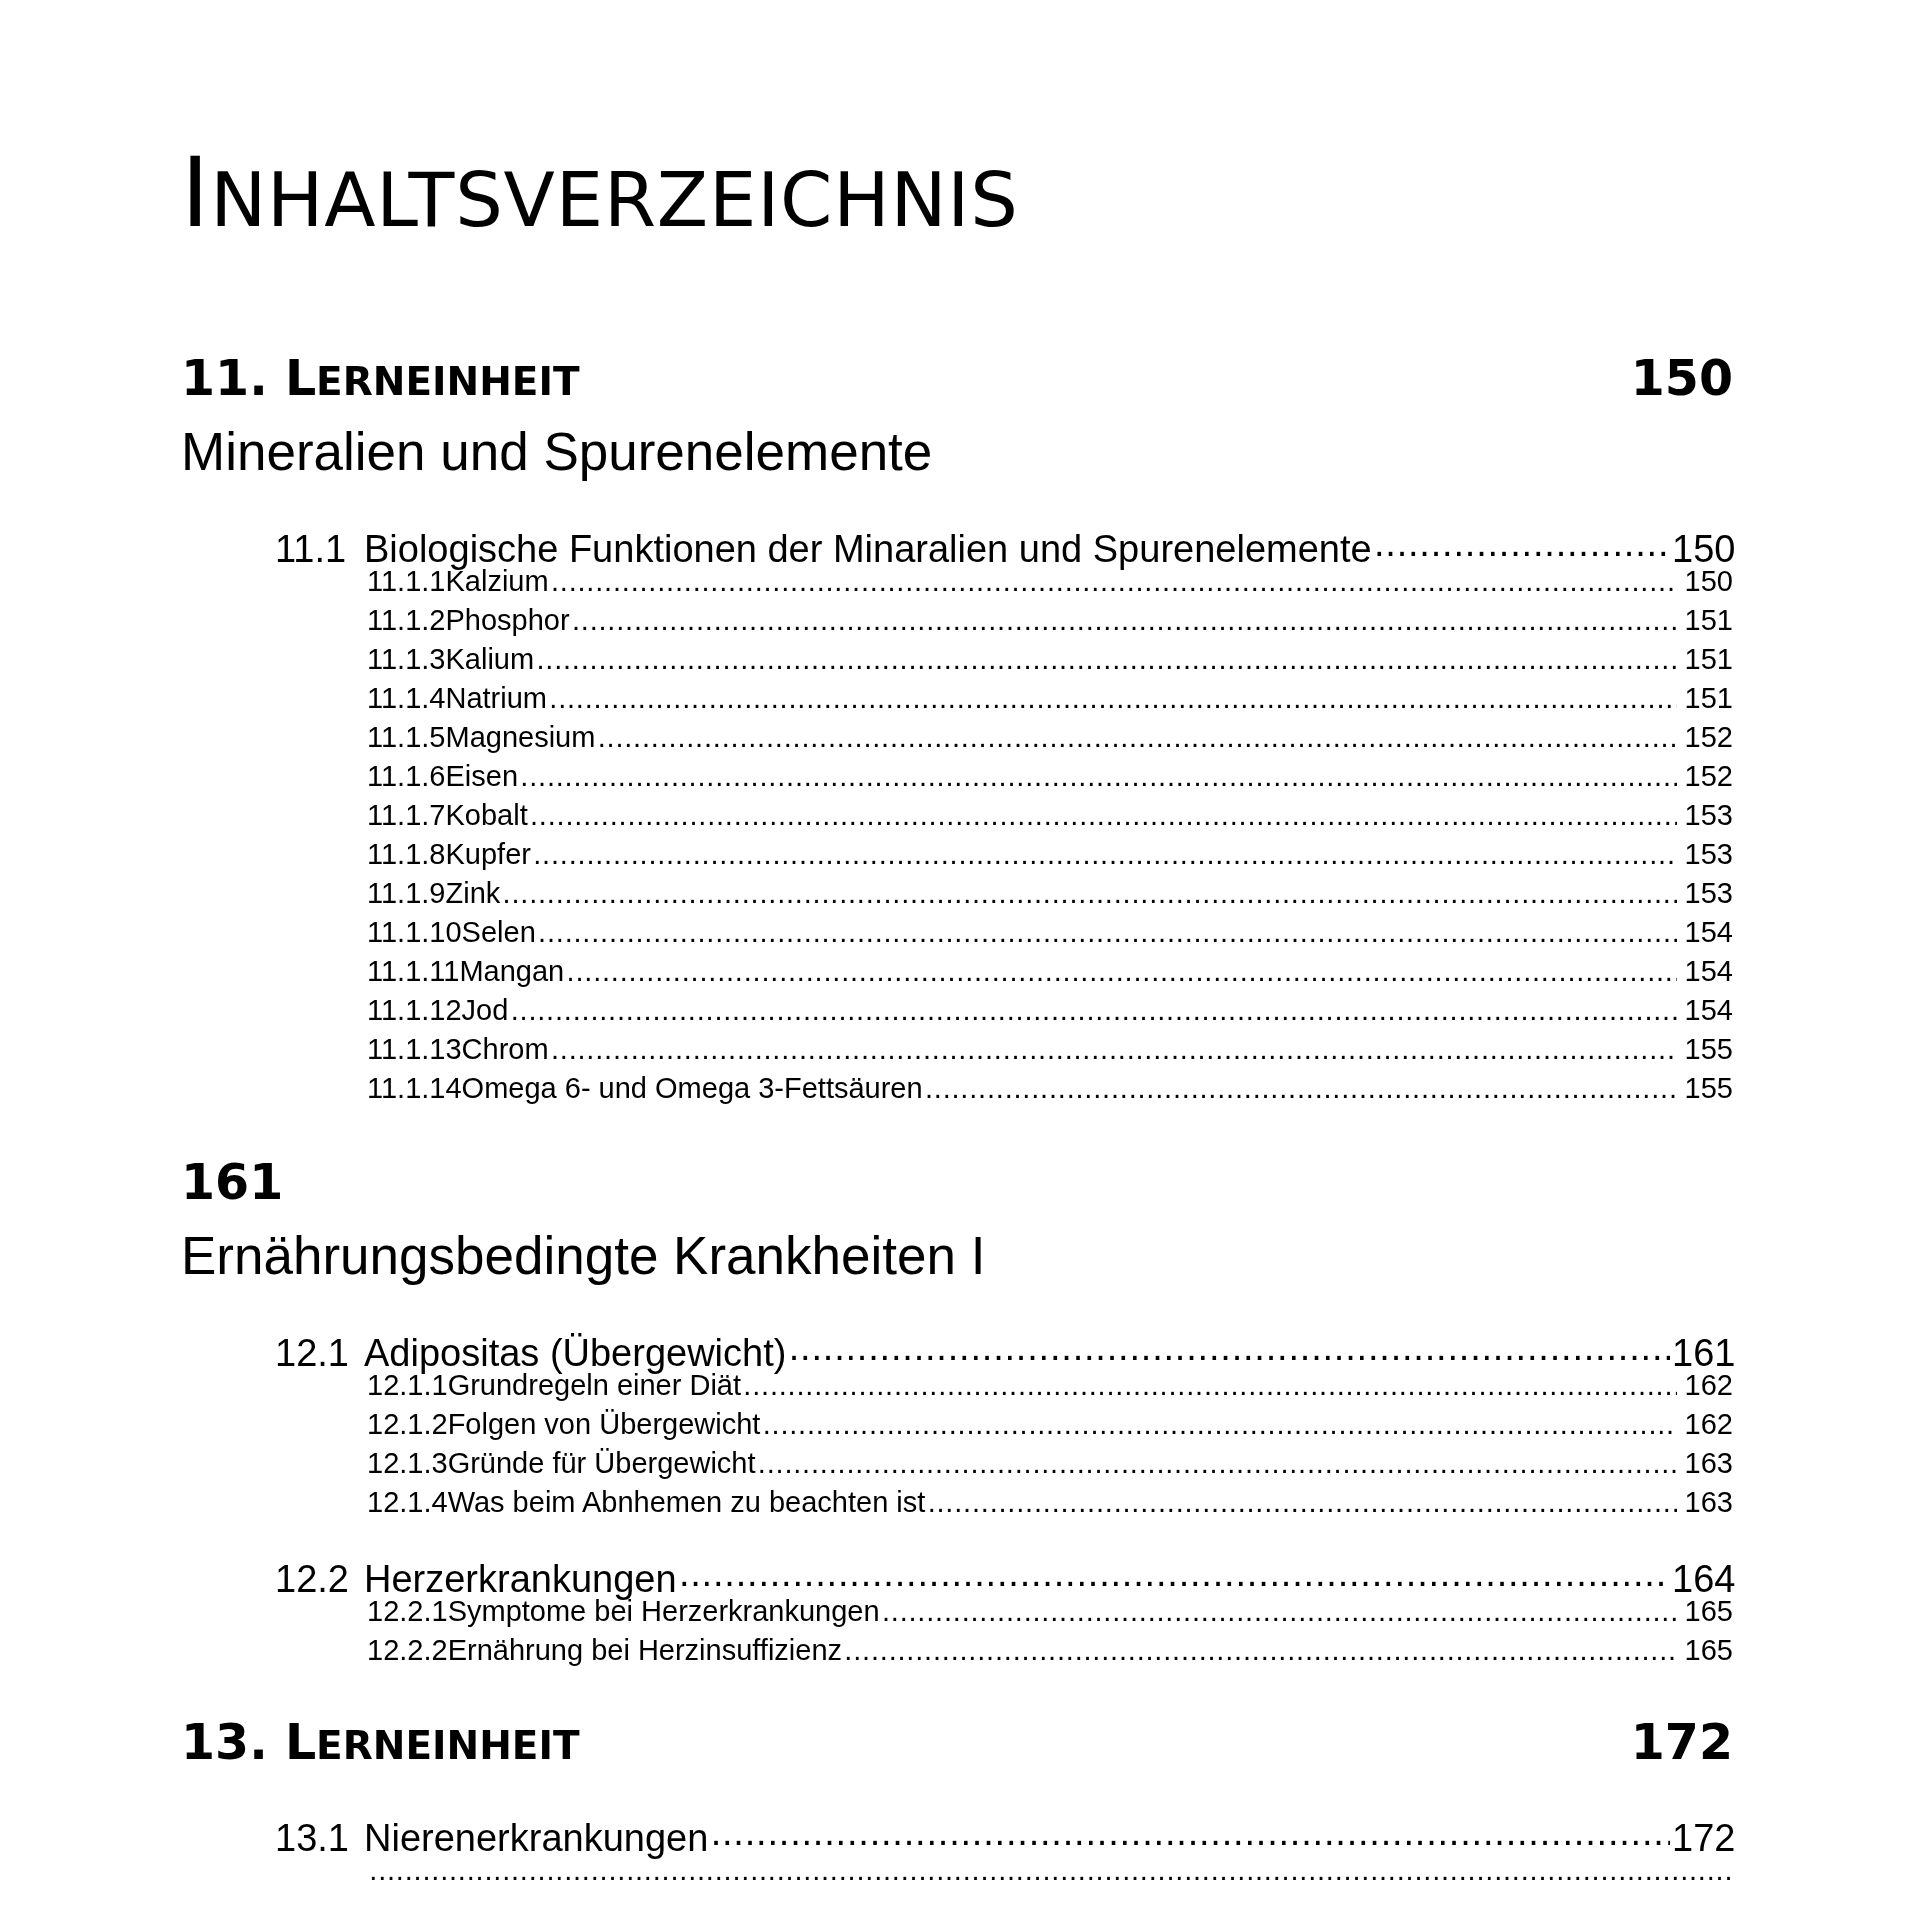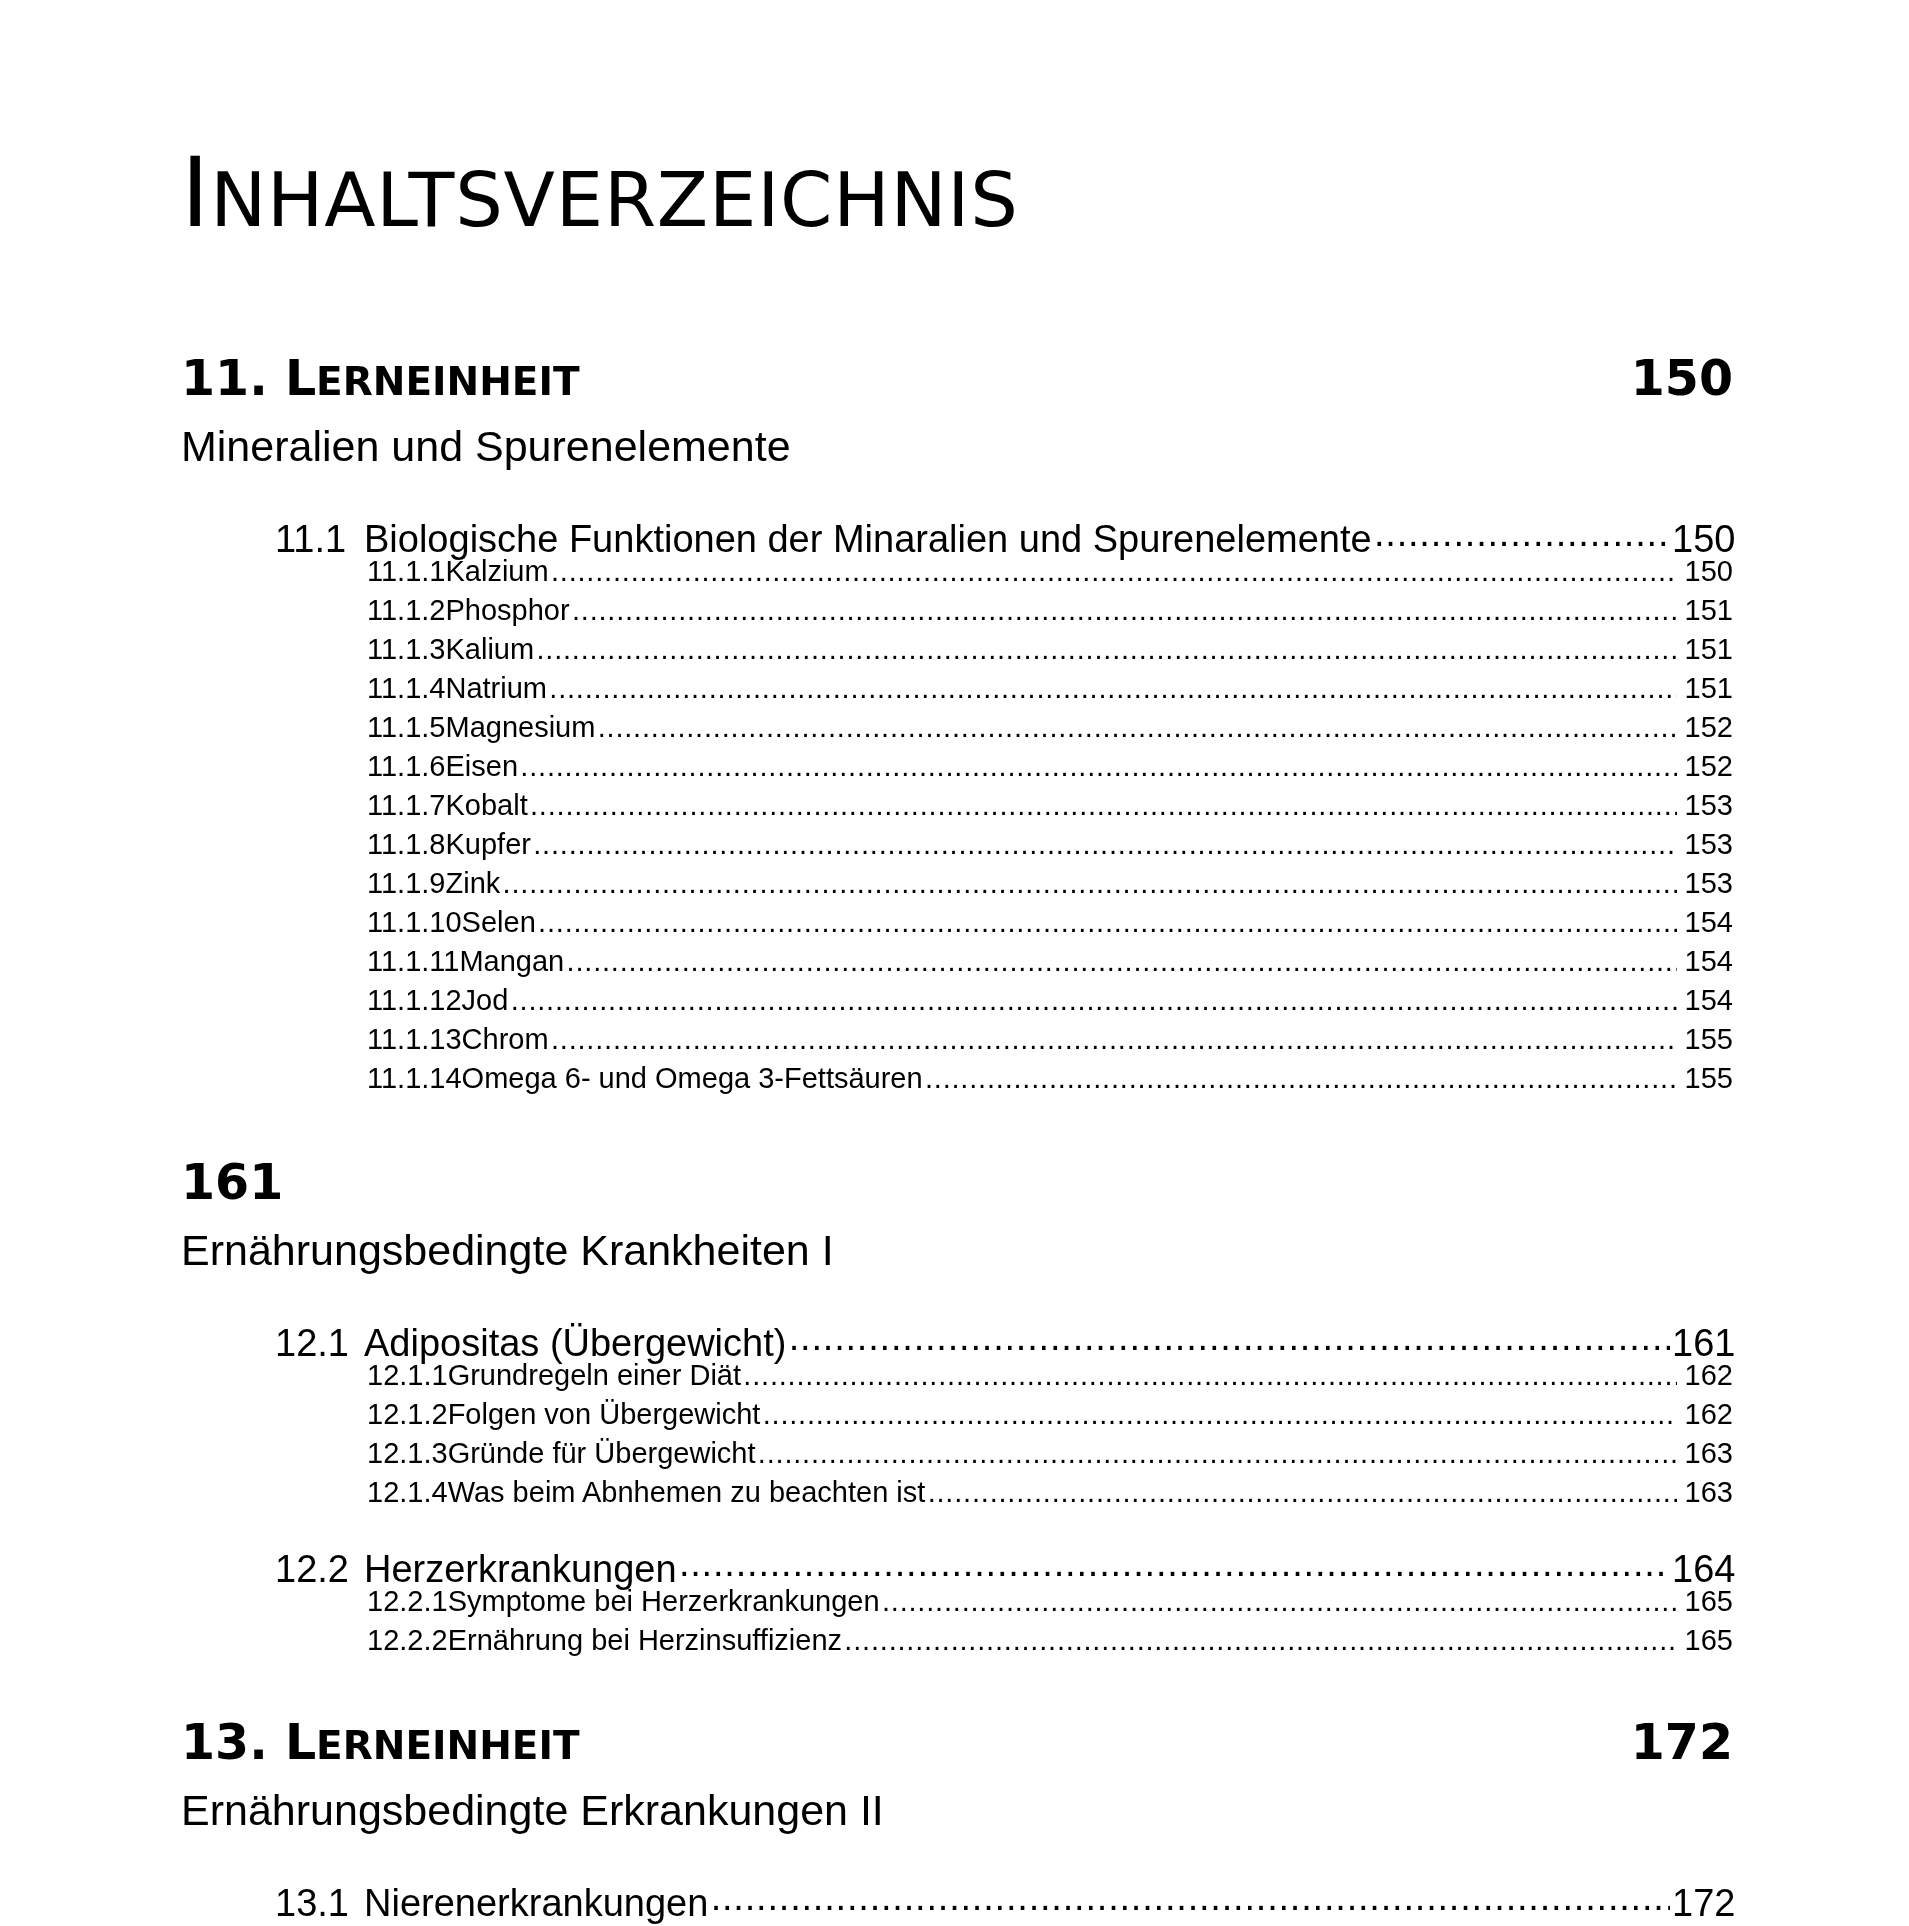--- a/index.html
+++ b/index.html
@@ -12,21 +12,21 @@
     .page-title .big { font-size: 96px; }
     .page-title .sc { font-size: 75px; }
     .toc { position: absolute; left: 181px; top: 0; width: 1552px; }
     .unit { position: absolute; left: 0; width: 1552px; }
     .unit-head {
       display: flex; justify-content: space-between; align-items: flex-start;
       font-family: "DejaVu Sans", sans-serif; font-weight: bold; font-size: 49px; line-height: 1;
     }
     .unit-head .sc { font-size: 39px; }
     .unit-subtitle {
-      font-family: "Liberation Sans", sans-serif; font-size: 43px; line-height: 1;
+      font-family: "Liberation Sans", sans-serif; font-size: 53px; line-height: 1;
       margin-top: 22.3px;
     }
     .l2 {
       display: flex; align-items: baseline;
       font-family: "Liberation Sans", sans-serif; font-size: 38px; line-height: 1;
       margin-left: 94px; width: 1459px; height: 43px; justify-content: space-between;
     }
     .l2 .num { width: 89px; flex: none; }
     .l3 {
       display: flex; align-items: flex-start;
@@ -208,21 +208,20 @@
         <span class="leader"></span>
         <span class="page">165</span>
       </div>
   </div>
 
   <div class="unit" style="top:1718px">
     <div class="unit-head">
       <span><span>13.</span> <span>L</span><span class="sc">ERNEINHEIT</span></span>
       <span>172</span>
     </div>
-    <div class="unit-subtitle">Ernährungsbedingte Erkrankungen II</div>
     <div style="height:46px"></div>
     <div class="l2">
         <span class="num">13.1</span>
         <span class="title">Nierenerkrankungen</span>
         <span class="leader"></span>
         <span class="page">172</span>
       </div>
     <div class="l3">
         <span class="leader"></span>
       </div>

